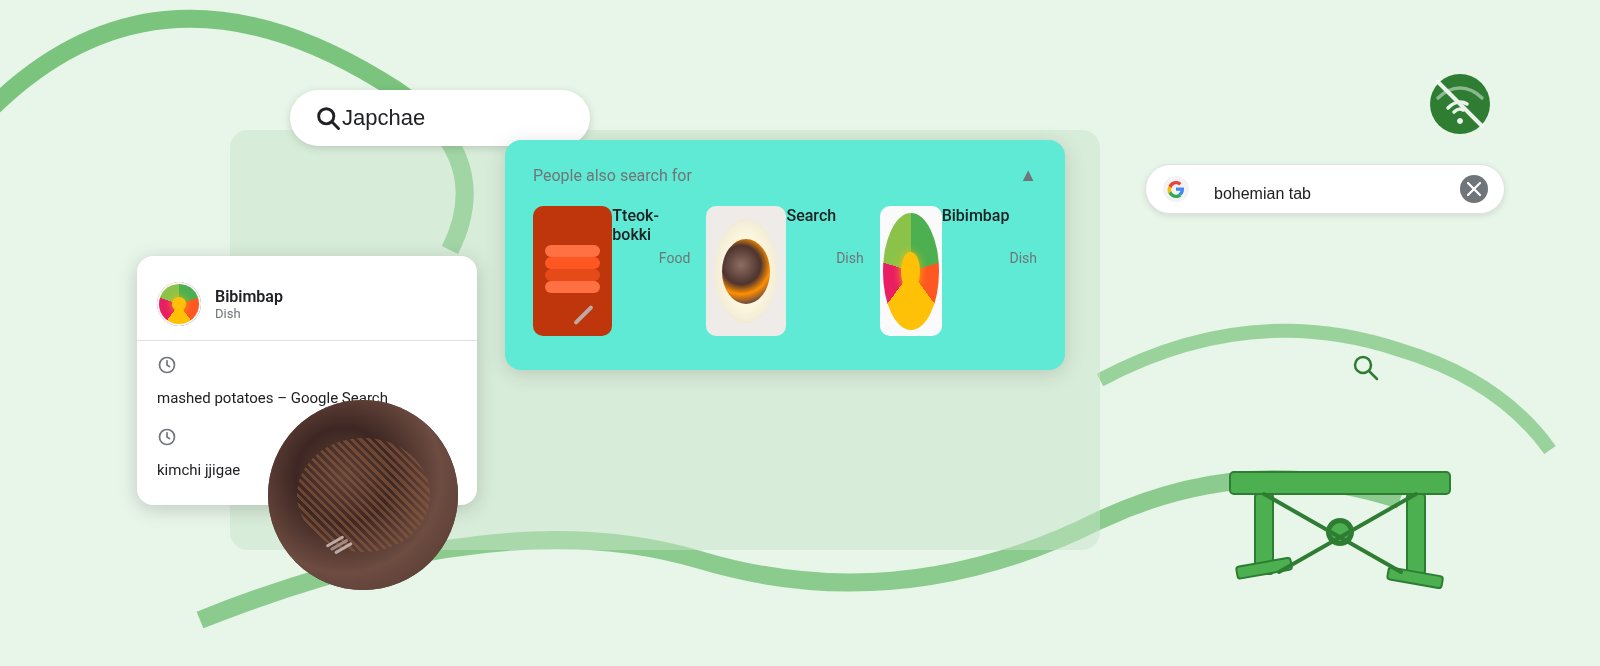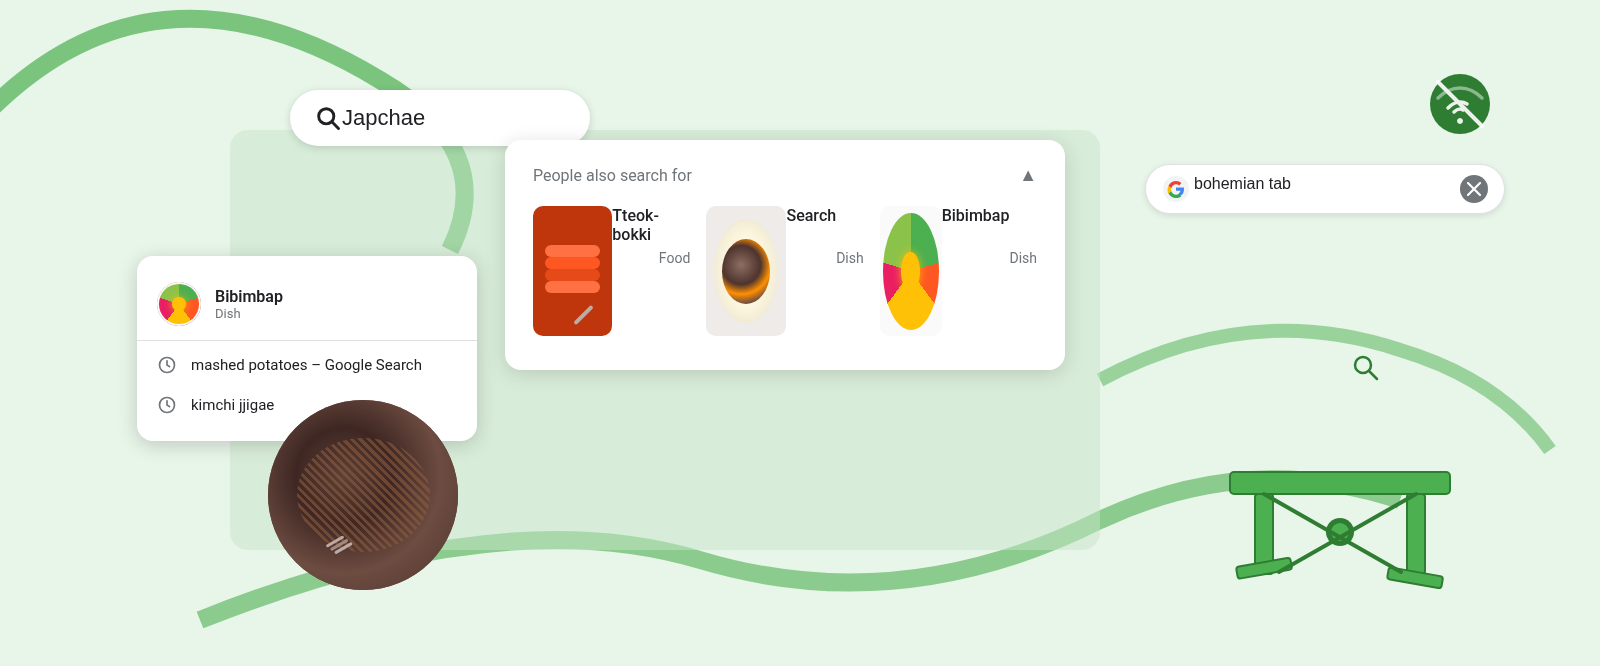--- a/index.html
+++ b/index.html
@@ -105,24 +105,25 @@
       color: #202124;
     }
 
     .autocomplete-subtitle {
       font-size: 13px;
       color: #70757a;
     }
 
     .autocomplete-history-item {
       display: flex;
-      align-items: center;
+      align-items: flex-start;
       padding: 10px 20px;
       gap: 14px;
       cursor: pointer;
+      flex-direction: column;
     }
 
     .clock-icon {
       width: 20px;
       height: 20px;
       flex-shrink: 0;
       color: #70757a;
     }
 
     .history-text {
@@ -143,21 +144,21 @@
       display: flex;
       align-items: center;
       justify-content: center;
     }
 
     
     .people-search-panel {
       position: absolute;
       top: 140px;
       left: 505px;
-      background: #ffffff;
+      background: #5eead4;
       border-radius: 16px;
       box-shadow: 0 4px 20px rgba(0,0,0,0.15);
       width: 560px;
       padding: 24px 28px;
     }
 
     .panel-header {
       display: flex;
       align-items: center;
       justify-content: space-between;
@@ -210,24 +211,24 @@
 
     
     .google-search-bar {
       position: absolute;
       top: 164px;
       right: 95px;
       background: white;
       border: 1.5px solid #dfe1e5;
       border-radius: 28px;
       display: flex;
-      align-items: flex-start;
+      align-items: flex-end;
       padding: 10px 16px;
       width: 360px;
-      gap: 4px;
+      gap: 24px;
       box-shadow: 0 2px 6px rgba(0,0,0,0.1);
     }
 
     .google-logo {
       width: 28px;
       height: 28px;
       flex-shrink: 0;
     }
 
     .google-search-input {

